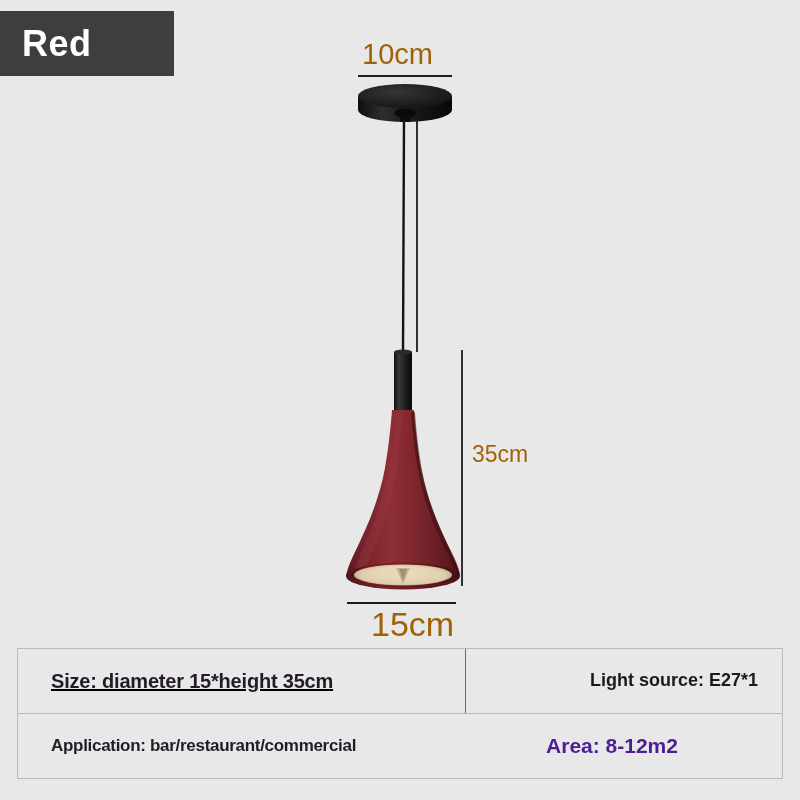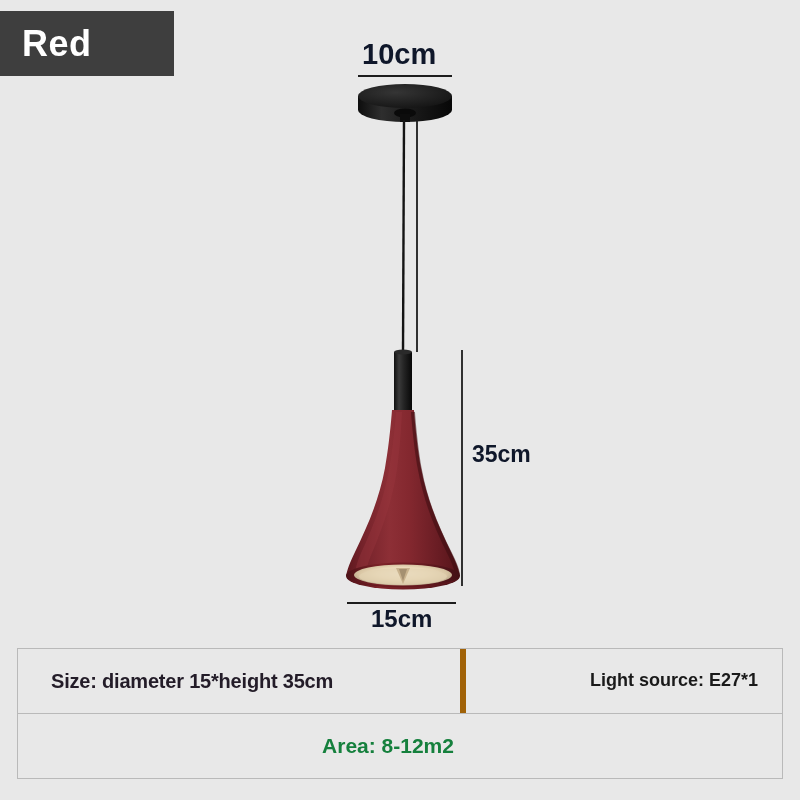--- a/index.html
+++ b/index.html
@@ -50,23 +50,23 @@
     position: absolute;
     left: 0;
     top: 0;
     width: 800px;
     height: 650px;
   }
 
   
   .dim-label {
     position: absolute;
-    color: #0f172a;
+    color: #a16207;
     font-family: "Liberation Sans", sans-serif;
-    font-weight: 700;
+    font-weight: 400;
     white-space: nowrap;
     line-height: 1;
   }
   .dim-10cm {
     left: 362px;
     top: 40px;
     font-size: 29px;
   }
   .dim-120cm {
     left: 425px;
@@ -74,21 +74,21 @@
     font-size: 30px;
   }
   .dim-35cm {
     left: 472px;
     top: 443px;
     font-size: 23px;
   }
   .dim-15cm {
     left: 371px;
     top: 607px;
-    font-size: 24px;
+    font-size: 34px;
   }
 
   
   .spec-table {
     position: absolute;
     left: 17px;
     top: 648px;
     width: 766px;
     height: 131px;
     border: 1px solid #b9b9b9;
@@ -107,21 +107,22 @@
   }
   .spec-cell {
     display: flex;
     align-items: center;
     box-sizing: border-box;
     overflow: hidden;
   }
   .cell-size {
     width: 448px;
     padding-left: 33px;
-    border-right: 6px solid #a16207;
+    border-right: 1px solid #a16207;
+    text-decoration: underline;
   }
   .cell-light {
     flex: 1;
     justify-content: flex-end;
     padding-right: 24px;
   }
   .cell-application {
     width: 448px;
     padding-left: 33px;
   }
@@ -133,21 +134,21 @@
   .spec-text {
     font-family: "Liberation Sans", sans-serif;
     font-weight: bold;
     color: #231c28;
     line-height: 1.1;
     white-space: nowrap;
   }
   .t-size   { font-size: 20px; letter-spacing: -0.2px; }
   .t-light  { font-size: 18px; color: #1a1a1a; }
   .t-app    { font-size: 17px; letter-spacing: -0.3px; }
-  .t-area   { font-size: 21px; color: #15803d; }
+  .t-area   { font-size: 21px; color: #4c1d95; }
 </style>
 </head>
 <body>
 
 <div id="stage">
 
   <div class="color-badge">
     <span class="color-badge-text">Red</span>
   </div>
 
@@ -301,20 +302,23 @@
     <div class="spec-row spec-row-top">
       <div class="spec-cell cell-size">
         <span class="spec-text t-size">Size: diameter 15*height 35cm</span>
       </div>
       <div class="spec-cell cell-light">
         <span class="spec-text t-light">Light source: E27*1</span>
       </div>
     </div>
 
     <div class="spec-row">
+      <div class="spec-cell cell-application">
+        <span class="spec-text t-app">Application: bar/restaurant/commercial</span>
+      </div>
       <div class="spec-cell cell-area">
         <span class="spec-text t-area">Area: 8-12m2</span>
       </div>
     </div>
 
   </div>
 
 </div>
 
 </body></html>

